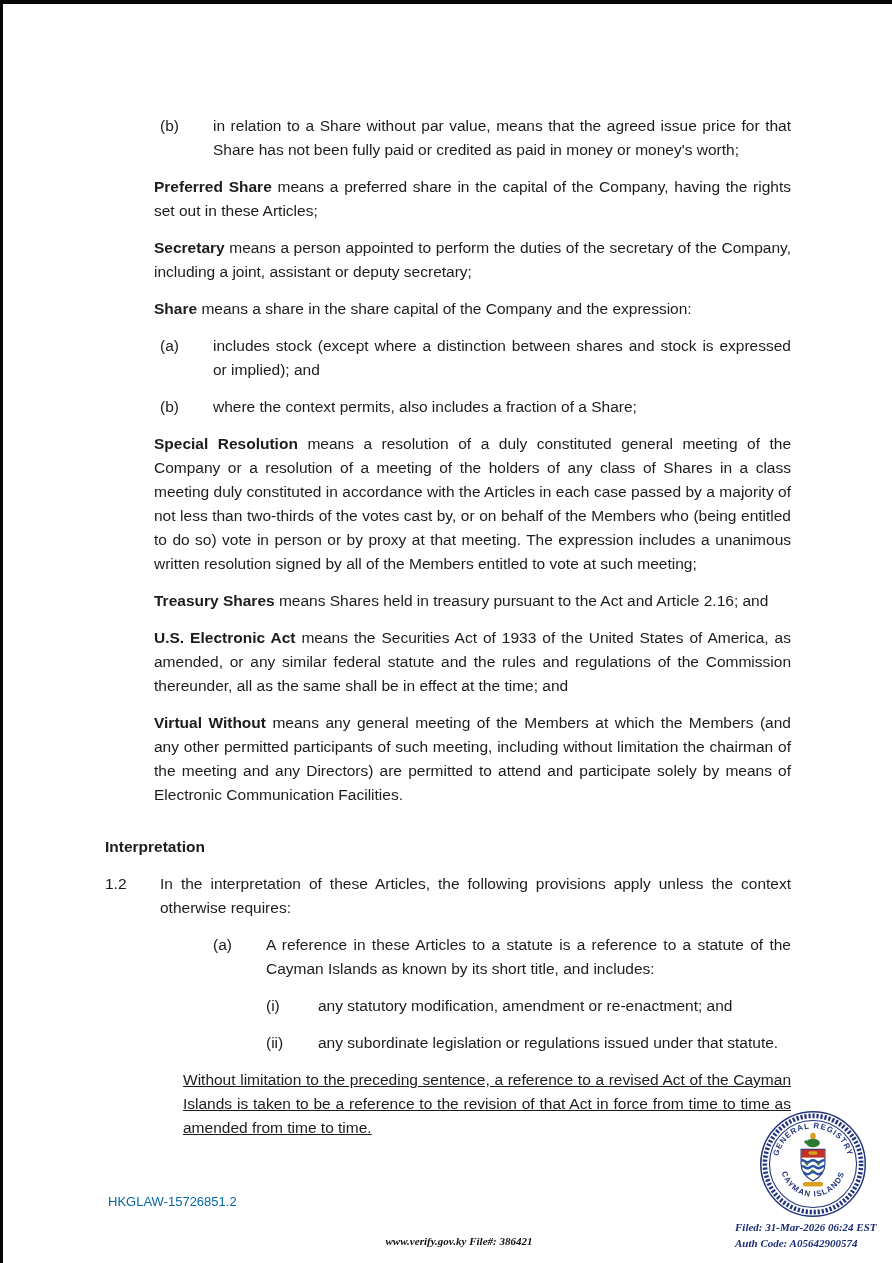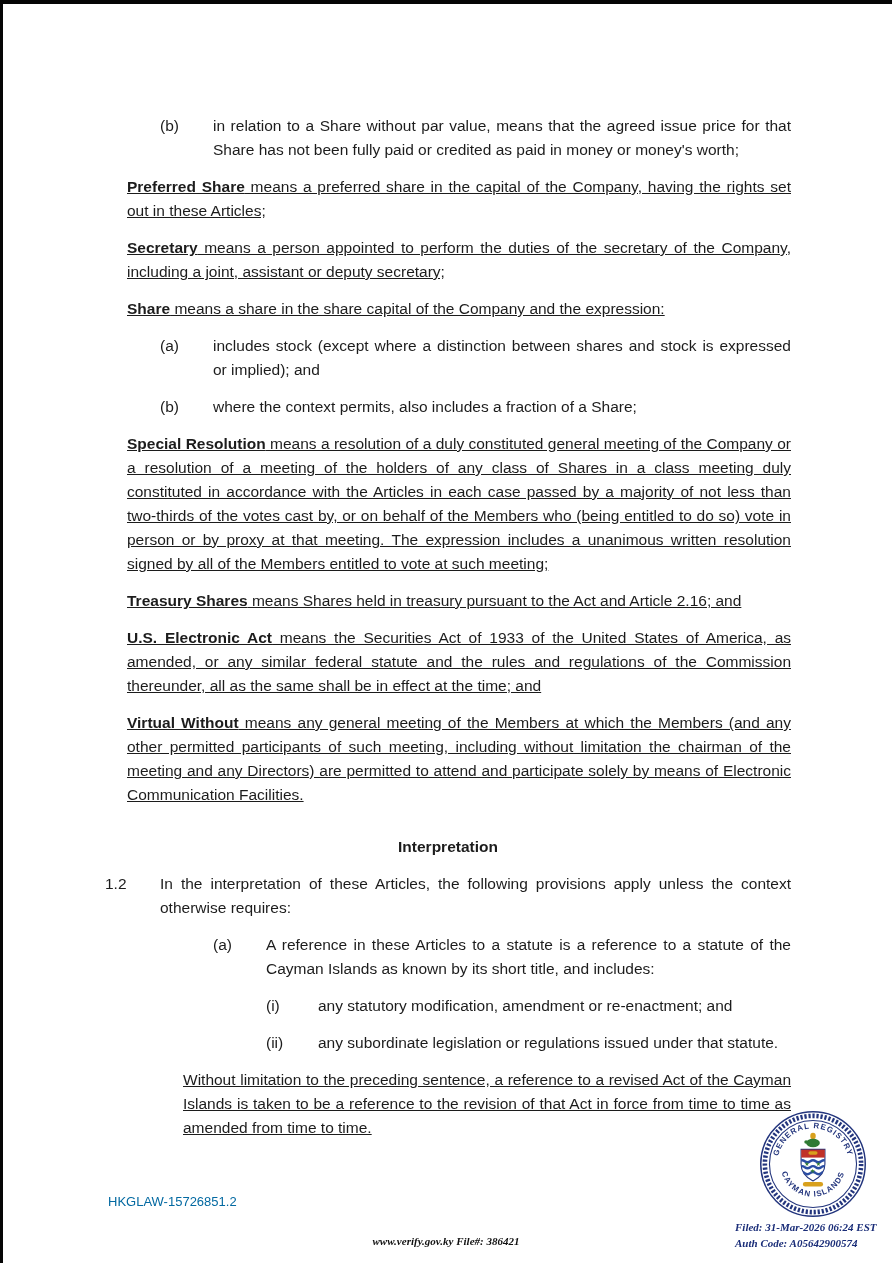--- a/index.html
+++ b/index.html
@@ -13,23 +13,23 @@
     box-sizing:border-box;
     border-top:4px solid #050505;
     border-left:3px solid #050505;
   }
   .content {
     position:absolute;
     left:102px; top:110px; width:686px;
     font-size:15.5px; line-height:24px;
   }
   .block { margin-bottom:13px; text-align:justify; }
-  .heading { font-weight:bold; text-align:center;margin-top:28px; }
+  .heading { font-weight:bold; text-align:left;margin-top:28px; }
   .term { font-weight:bold; }
-  .ind1 { margin-left:22px;text-decoration:underline; }
+  .ind1 { margin-left:49px; }
   .ind2 { margin-left:78px;text-decoration:underline; }
   .list { display:flex; }
   .list .marker { flex:0 0 53px; }
   .numbered { display:flex; }
   .numbered .marker { flex:0 0 55px; }
   .l1 { margin-left:55px; }
   .l2 { margin-left:108px; }
   .l3 { margin-left:161px; }
   .l3 .marker { flex:0 0 52px; }
   .list .text { flex:1; text-align:justify; }
@@ -38,21 +38,21 @@
     position:absolute; left:105px; top:1190px;
     font-size:13px; color:#0369a1;
   }
   .seal-wrap { position:absolute; left:755px; top:1105px; width:110px; height:110px; }
   .filed-block {
     position:absolute; left:732px; top:1215px; width:145px;
     font-family:"Liberation Serif", serif; font-style:italic; font-weight:bold;
     font-size:11px; line-height:16px; color:#1a2d78; text-align:left;
   }
   .verify-line {
-    position:absolute; left:328px; top:1231px; width:230px;
+    position:absolute; left:341px; top:1231px; width:230px;
     font-family:"Liberation Serif", serif; font-style:italic; font-weight:bold;
     font-size:11px; color:#111; text-align:center;
   }
   .seal-text { font-family:"Liberation Sans", sans-serif; font-weight:bold; letter-spacing:1.1px; }
 </style>
 </head>
 <body>
 
 <div class="page">
 

